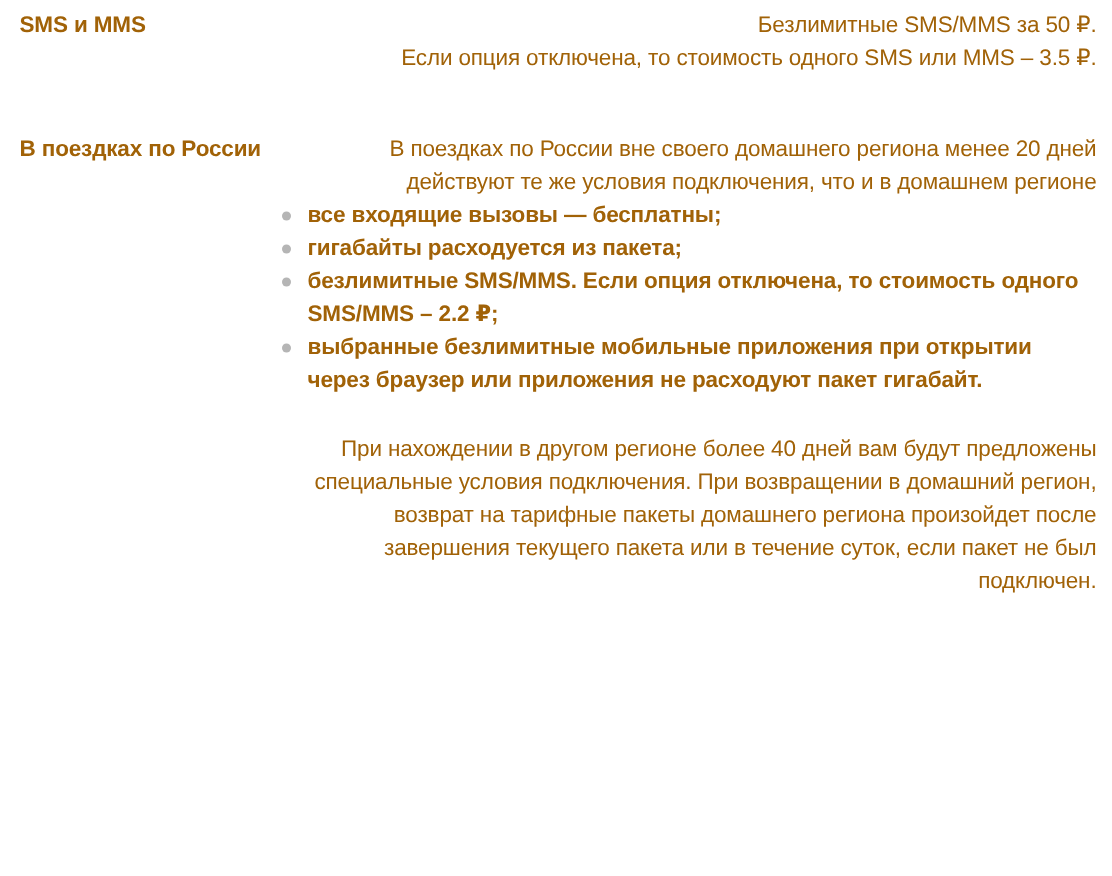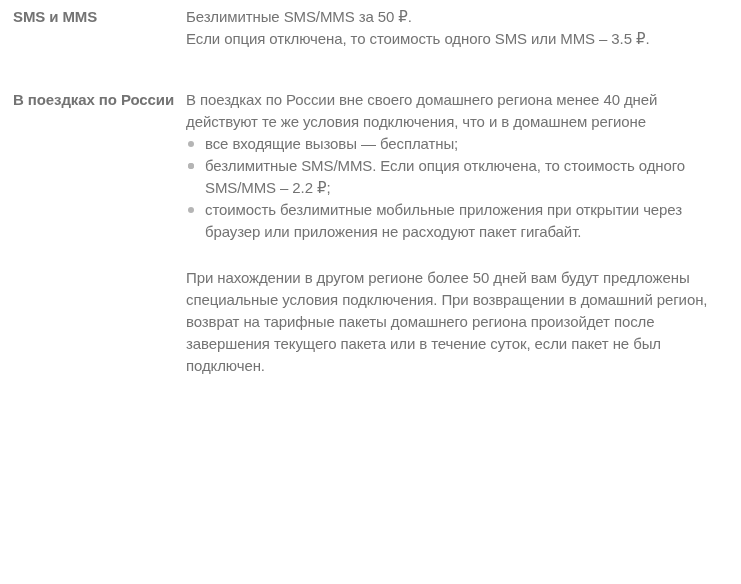--- a/index.html
+++ b/index.html
@@ -12,50 +12,51 @@
     overflow: hidden;
   }
   .page {
     width: 741px;
     height: 584px;
     padding: 6px 10px 12px 13px;
     font-family: "Liberation Sans", "DejaVu Sans", sans-serif;
     font-size: 15px;
     line-height: 22px;
     letter-spacing: -0.1px;
-    color: #737373;
+    color: #a16207;
   }
   .section {
     display: flex;
     align-items: flex-start;
   }
   .section + .section {
     margin-top: 39px;
   }
   .section-label {
     width: 173px;
     flex-shrink: 0;
     font-weight: 700;
     padding-right: 10px;
   }
   .section-content {
     width: 545px;
     flex-shrink: 0;
   }
-  .para { margin: 0; }
+  .para { margin: 0; text-align: right; }
   .para + .para, .para-gap { margin-top: 24px; }
   .line { display: block; }
   ul.bullet-list {
     list-style: none;
     margin: 0;
     padding: 0;
   }
   ul.bullet-list li {
     position: relative;
     padding-left: 19px;
+    font-weight: bold;
   }
   .bullet-dot {
     position: absolute;
     left: 2px;
     top: 8px;
     width: 6px;
     height: 6px;
     border-radius: 50%;
     background: #b5b5b5;
   }
@@ -72,38 +73,39 @@
         <span class="line">Безлимитные SMS/MMS за 50 ₽.</span>
         <span class="line">Если опция отключена, то стоимость одного SMS или MMS – 3.5 ₽.</span>
       </div>
     </div>
   </div>
 
   <div class="section">
     <div class="section-label">В поездках по России</div>
     <div class="section-content">
       <div class="para">
-        <span class="line">В поездках по России вне своего домашнего региона менее 40 дней действуют те же условия подключения, что и в домашнем регионе</span>
+        <span class="line">В поездках по России вне своего домашнего региона менее 20 дней действуют те же условия подключения, что и в домашнем регионе</span>
       </div>
       <ul class="bullet-list">
         <li>
           <span class="bullet-dot"></span>
           <span>все входящие вызовы — бесплатны;</span>
         </li>
         <li>
           <span class="bullet-dot"></span>
+          <span>гигабайты расходуется из пакета;</span>
         </li>
         <li>
           <span class="bullet-dot"></span>
           <span>безлимитные SMS/MMS. Если опция отключена, то стоимость одного SMS/MMS – 2.2 ₽;</span>
         </li>
         <li>
           <span class="bullet-dot"></span>
-          <span>стоимость безлимитные мобильные приложения при открытии через браузер или приложения не расходуют пакет гигабайт.</span>
+          <span>выбранные безлимитные мобильные приложения при открытии через браузер или приложения не расходуют пакет гигабайт.</span>
         </li>
       </ul>
       <div class="para para-gap">
-        <span class="line">При нахождении в другом регионе более 50 дней вам будут предложены специальные условия подключения. При возвращении в домашний регион, возврат на тарифные пакеты домашнего региона произойдет после завершения текущего пакета или в течение суток, если пакет не был подключен.</span>
+        <span class="line">При нахождении в другом регионе более 40 дней вам будут предложены специальные условия подключения. При возвращении в домашний регион, возврат на тарифные пакеты домашнего региона произойдет после завершения текущего пакета или в течение суток, если пакет не был подключен.</span>
       </div>
     </div>
   </div>
 
 </div>
 
 </body></html>

